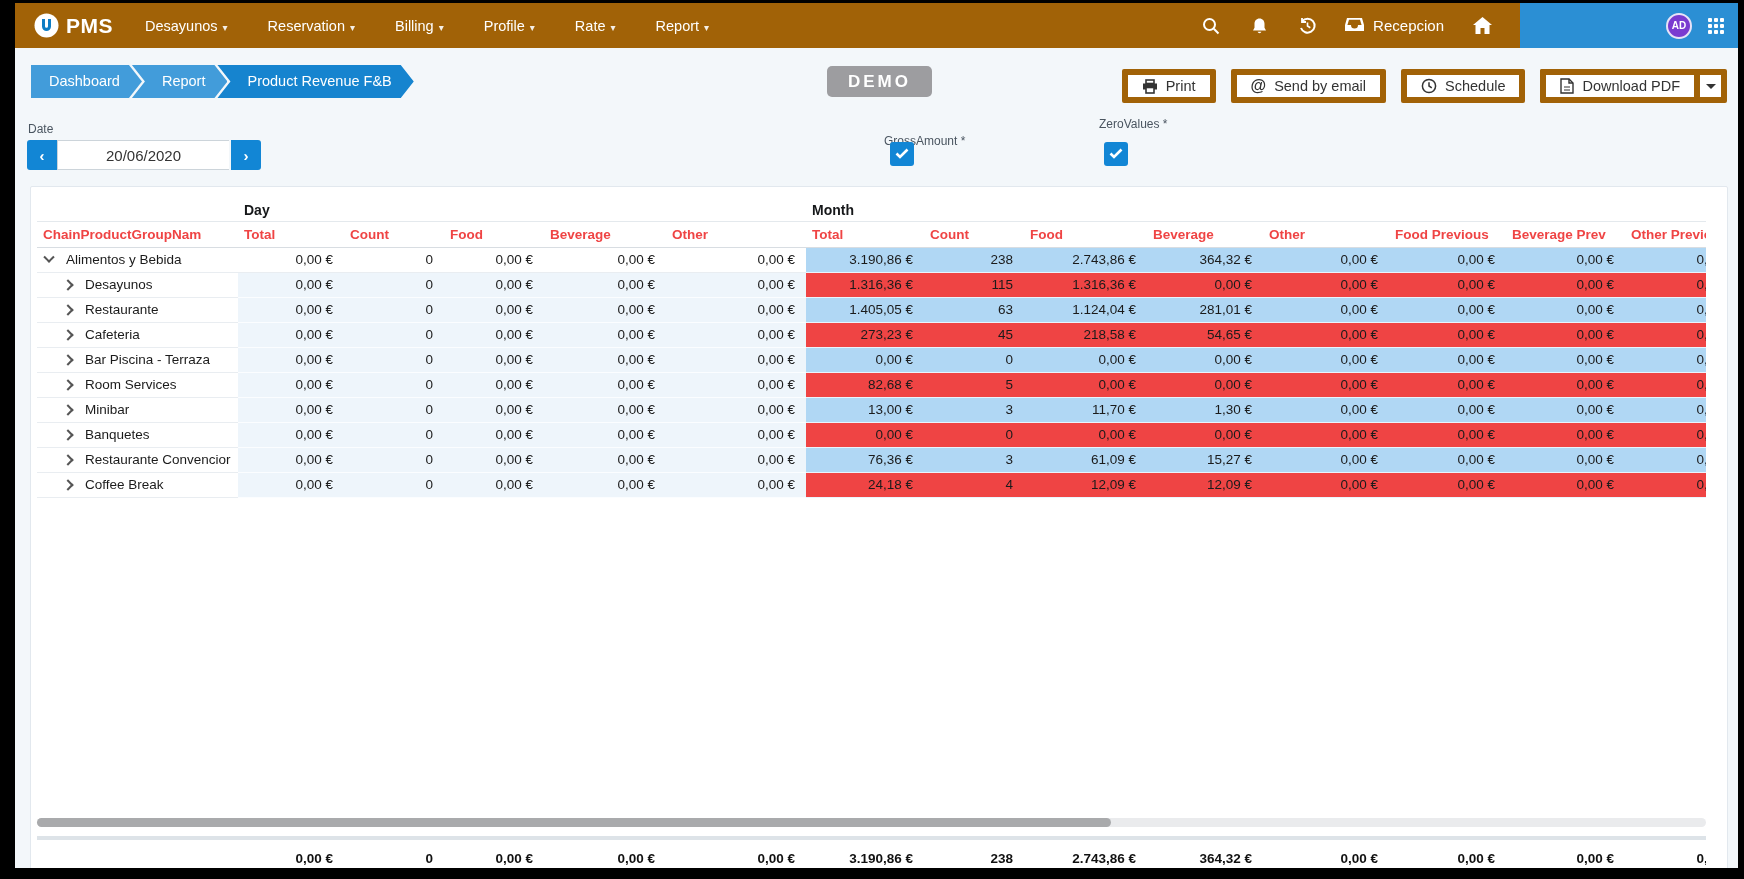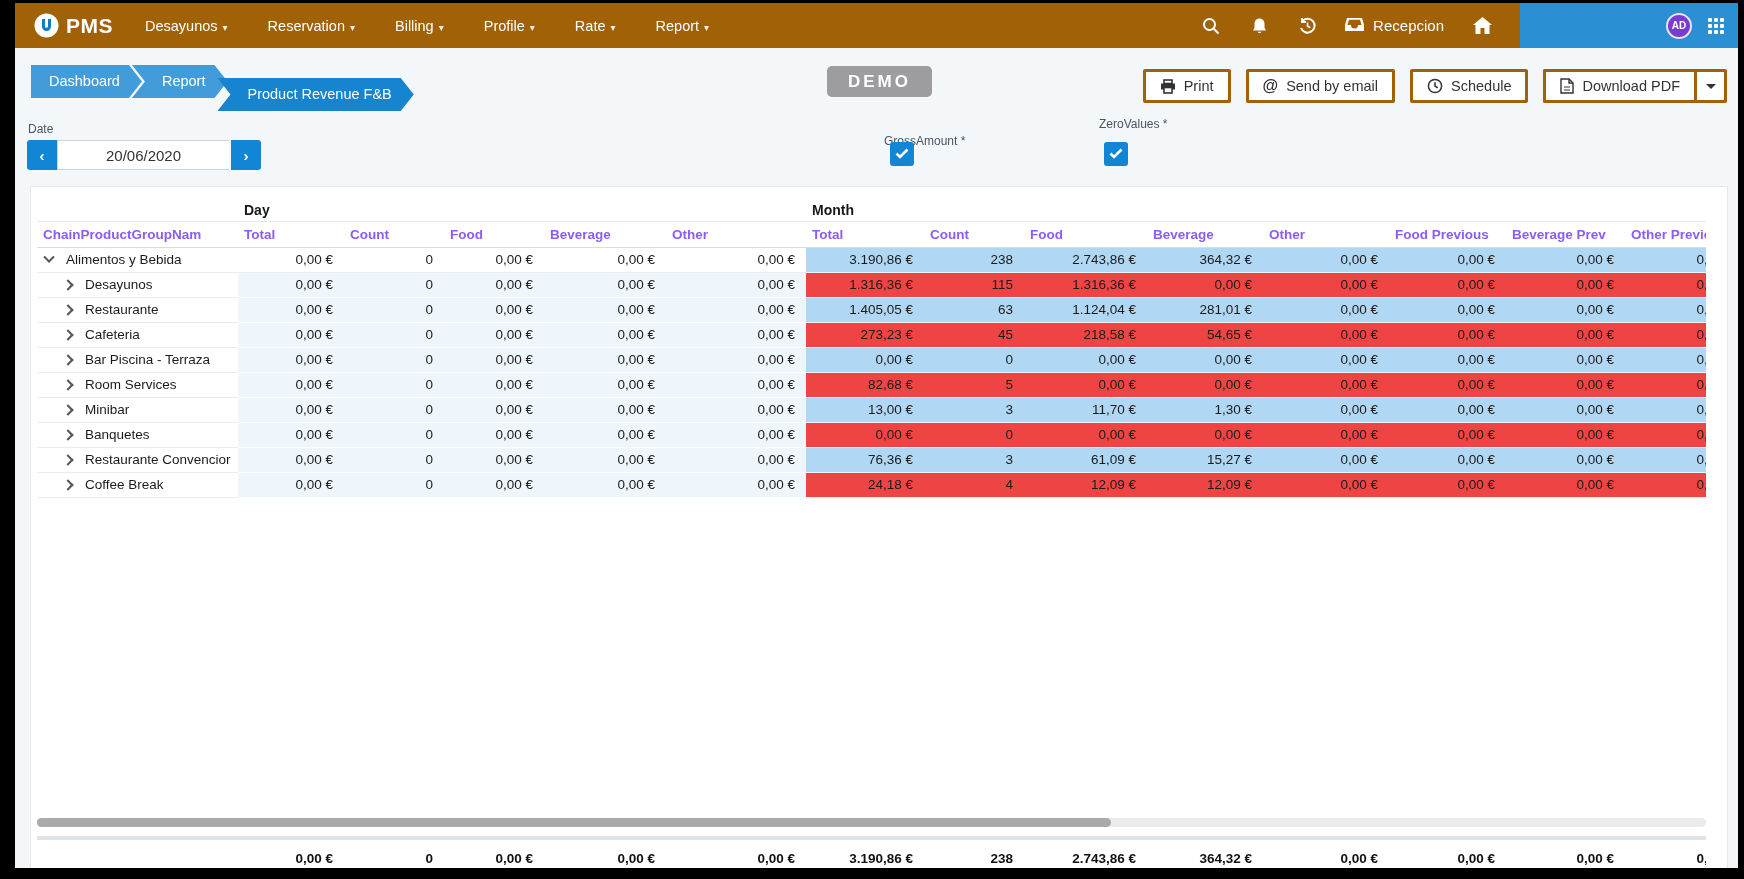--- a/index.html
+++ b/index.html
@@ -28,25 +28,25 @@
   .grid-ico i { background:#fff; border-radius:1px; }
 
   
   .toolbar { position:relative; height:66px; background:#f3f7fa; }
   .crumbs { position:absolute; left:16px; top:17px; display:flex; }
   .crumb { height:33px; line-height:33px; padding:0 22px 0 18px; color:#fff; font-size:14.5px; font-weight:500;
            background:#429cda; cursor:pointer; white-space:nowrap;
            clip-path:polygon(0 0,calc(100% - 13px) 0,100% 50%,calc(100% - 13px) 100%,0 100%); }
   .crumb + .crumb { margin-left:-10px; padding-left:30px;
            clip-path:polygon(0 0,calc(100% - 13px) 0,100% 50%,calc(100% - 13px) 100%,0 100%,13px 50%); }
-  .crumb.active { background:#1684cf;margin-top:13px; }
+  .crumb.active { background:#1684cf; }
   .demo { position:absolute; left:812px; top:18px; width:105px; height:31px; background:#9d9da0; border-radius:5px;
           color:#fff; font-weight:bold; font-size:17px; letter-spacing:3px; display:flex; align-items:center; justify-content:center; }
   .actions { position:absolute; right:11px; top:21px; display:flex; }
-  .btn { height:34px; background:#fff; border:3px solid #a16207; border-radius:2px; color:#333;
+  .btn { height:34px; background:#fff; border:6px solid #a16207; border-radius:2px; color:#333;
          font-size:14.5px; padding:0 14px; display:flex; align-items:center; gap:8px; cursor:pointer; margin-left:15px; white-space:nowrap; }
   .btn svg { display:block; }
   .btn-group { display:flex; margin-left:15px; }
   .btn-group .btn { margin-left:0; }
   .btn-group .btn:first-child { border-right:none; border-radius:2px 0 0 2px; }
   .btn-caret { width:33px; padding:0; justify-content:center; border-radius:0 2px 2px 0; }
   .tri-down { width:0; height:0; border-left:5px solid transparent; border-right:5px solid transparent; border-top:5px solid #333; }
 
   
   .filters { position:relative; height:72px; background:#f3f7fa; }
@@ -69,21 +69,21 @@
           border:1px solid #e2e8ee; border-radius:2px; padding:12px 23px 0 6px; }
   .tbl-viewport { width:1669px; overflow:hidden; }
   table { border-collapse:collapse; table-layout:fixed; width:1708px; }
   col.c-name{width:201px} col.c-dt{width:106px} col.c-dc{width:100px} col.c-df{width:100px}
   col.c-db{width:122px} col.c-do{width:140px} col.c-mt{width:118px} col.c-mc{width:100px}
   col.c-mf{width:123px} col.c-mb{width:116px} col.c-mo{width:126px} col.c-fp{width:117px}
   col.c-bp{width:119px} col.c-op{width:120px}
   th, td { white-space:nowrap; overflow:hidden; }
   .grp-row th { text-align:left; font-size:14px; font-weight:bold; color:#16181a; height:22px; padding-left:6px;
                 border-bottom:1px solid #e4e9ed; }
-  .hdr-row th { text-align:left; font-size:13.5px; font-weight:bold; color:#8b5cf6; height:26px; padding-left:6px;
+  .hdr-row th { text-align:left; font-size:13.5px; font-weight:bold; color:#ef4444; height:26px; padding-left:6px;
                 border-bottom:1px solid #d8dde2; }
   tbody td { height:25px; font-size:13.5px; color:#1b1b1b; border-bottom:1px solid #e9edf1; }
   td.num { text-align:right; padding-right:11px; }
   td.name-cell { padding-left:8px; }
   td.name-cell .chev { display:inline-block; width:8px; height:8px; border-right:2px solid #555; border-bottom:2px solid #555;
                        margin-right:13px; cursor:pointer; }
   .chev.down  { transform:rotate(45deg) translate(-2px,-2px); }
   .chev.right { transform:rotate(-45deg); }
   td.name-cell.lvl1 { padding-left:27px; }
   td.tint { background:#eef5fb; border-bottom:1px solid #fbfdff; }

